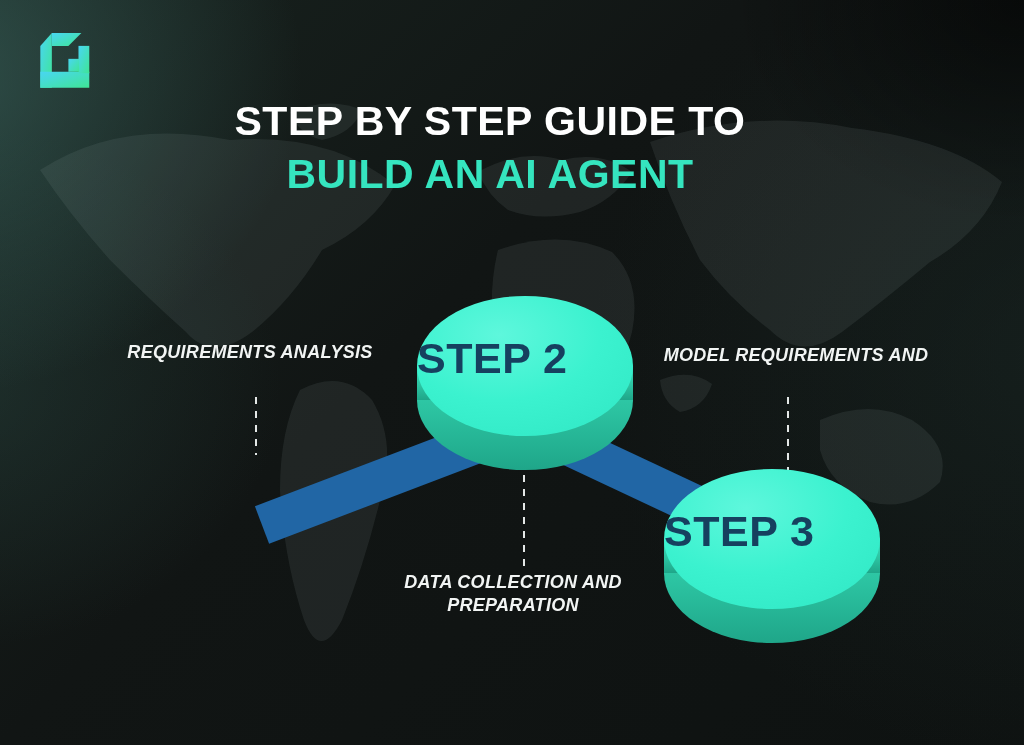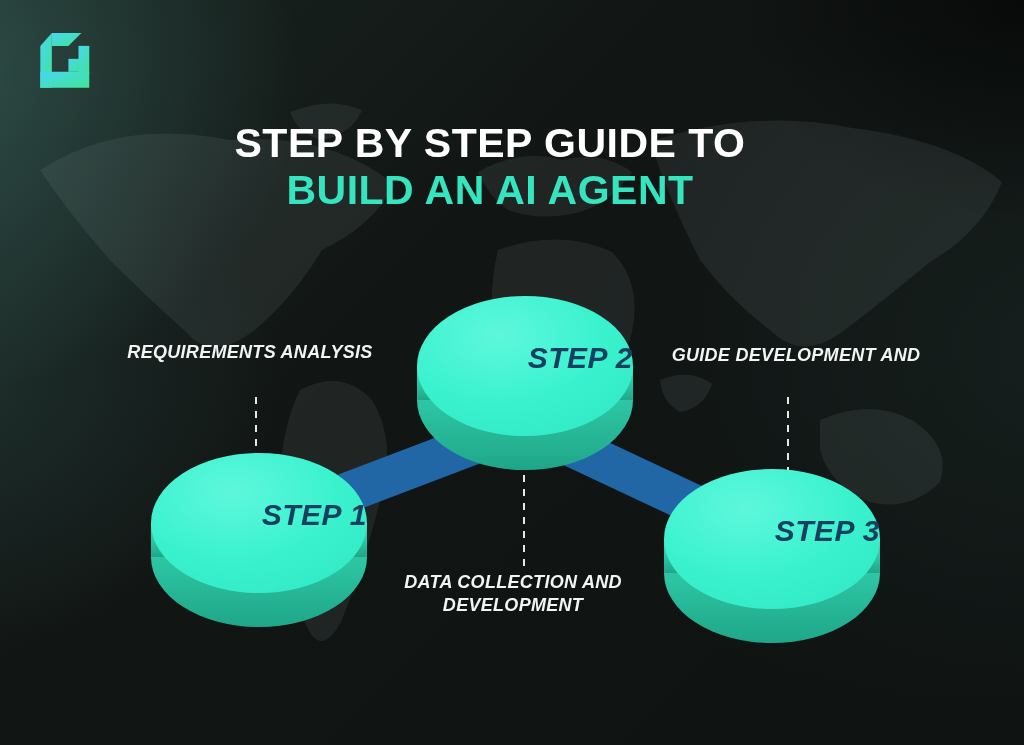--- a/index.html
+++ b/index.html
@@ -8,31 +8,31 @@
     font-family:"Liberation Sans","DejaVu Sans",sans-serif;
     background:
       radial-gradient(420px 320px at 100% 0%, rgba(0,0,0,.55), transparent 70%),
       radial-gradient(620px 520px at -8% 10%, rgba(64,112,105,.60), transparent 62%),
       radial-gradient(520px 420px at -4% 52%, rgba(44,76,71,.38), transparent 62%),
       radial-gradient(720px 620px at 104% 48%, rgba(32,52,48,.35), transparent 66%),
       linear-gradient(135deg,#18231f 0%,#111514 42%,#0e1211 100%);
   }
   .map{position:absolute;left:0;top:0;z-index:1;}
   .logo{position:absolute;left:36px;top:28px;z-index:5;}
-  .title{position:absolute;left:0;top:120px;width:980px;text-align:center;z-index:4;}
+  .title{position:absolute;left:0;top:98px;width:980px;text-align:center;z-index:4;}
   .title .t1{font-size:41px;font-weight:800;color:#ffffff;letter-spacing:.5px;line-height:1.15;}
-  .title .t2{font-size:41px;font-weight:800;color:#35e5bf;letter-spacing:.5px;line-height:1.15;margin-top:0;}
+  .title .t2{font-size:41px;font-weight:800;color:#35e5bf;letter-spacing:.5px;line-height:1.15;margin-top:6px;}
   .connectors{position:absolute;left:0;top:0;z-index:2;}
   .disc{position:absolute;width:216px;height:174px;z-index:3;}
   .disc-1{left:151px;top:453px;}
   .disc-2{left:417px;top:296px;}
   .disc-3{left:664px;top:469px;}
   .disc-label{
     position:absolute;left:0;top:62px;width:100%;transform:translateY(-50%);
-    text-align:right;font-size:30px;font-weight:800;color:#16405f;letter-spacing:.5px;font-style:italic;
+    text-align:left;font-size:43px;font-weight:800;color:#16405f;letter-spacing:.5px;
   }
   .caption{position:absolute;width:320px;text-align:center;z-index:4;
     font-size:18px;font-weight:700;color:#f2f5f4;letter-spacing:.3px;line-height:1.28;font-style:italic;}
   .cap-left{left:90px;top:341px;}
   .cap-right{left:636px;top:344px;}
   .cap-mid{left:353px;top:571px;}
   .dash{position:absolute;width:2px;z-index:2;
     background:repeating-linear-gradient(to bottom,#e4e8e7 0 7px,transparent 7px 14px);}
   .dash-left{left:255px;top:397px;height:58px;}
   .dash-right{left:787px;top:397px;height:74px;}
@@ -93,44 +93,36 @@
   </div>
 
   <div class="dash dash-left"></div>
   <div class="dash dash-right"></div>
   <div class="dash dash-mid"></div>
 
   <div class="caption cap-left">
     <div>REQUIREMENTS ANALYSIS</div>
   </div>
   <div class="caption cap-right">
-    <div>GUIDE DEVELOPMENT AND</div>
+    <div>MODEL REQUIREMENTS AND</div>
   </div>
   <div class="caption cap-mid">
     <div>DATA COLLECTION AND</div>
-    <div>DEVELOPMENT</div>
+    <div>PREPARATION</div>
   </div>
 
   <div class="disc disc-2">
     <svg width="216" height="174" viewBox="0 0 216 174">
       <ellipse cx="108" cy="104" rx="108" ry="70" fill="url(#gSide)"></ellipse>
       <rect x="0" y="70" width="216" height="34" fill="url(#gSide)"></rect>
       <ellipse cx="108" cy="70" rx="108" ry="70" fill="url(#gTop)"></ellipse>
     </svg>
     <div class="disc-label">STEP 2</div>
   </div>
 
-  <div class="disc disc-1">
-    <svg width="216" height="174" viewBox="0 0 216 174">
-      <ellipse cx="108" cy="104" rx="108" ry="70" fill="url(#gSide)"></ellipse>
-      <rect x="0" y="70" width="216" height="34" fill="url(#gSide)"></rect>
-      <ellipse cx="108" cy="70" rx="108" ry="70" fill="url(#gTop)"></ellipse>
-    </svg>
-    <div class="disc-label">STEP 1</div>
-  </div>
 
   <div class="disc disc-3">
     <svg width="216" height="174" viewBox="0 0 216 174">
       <ellipse cx="108" cy="104" rx="108" ry="70" fill="url(#gSide)"></ellipse>
       <rect x="0" y="70" width="216" height="34" fill="url(#gSide)"></rect>
       <ellipse cx="108" cy="70" rx="108" ry="70" fill="url(#gTop)"></ellipse>
     </svg>
     <div class="disc-label">STEP 3</div>
   </div>
 

